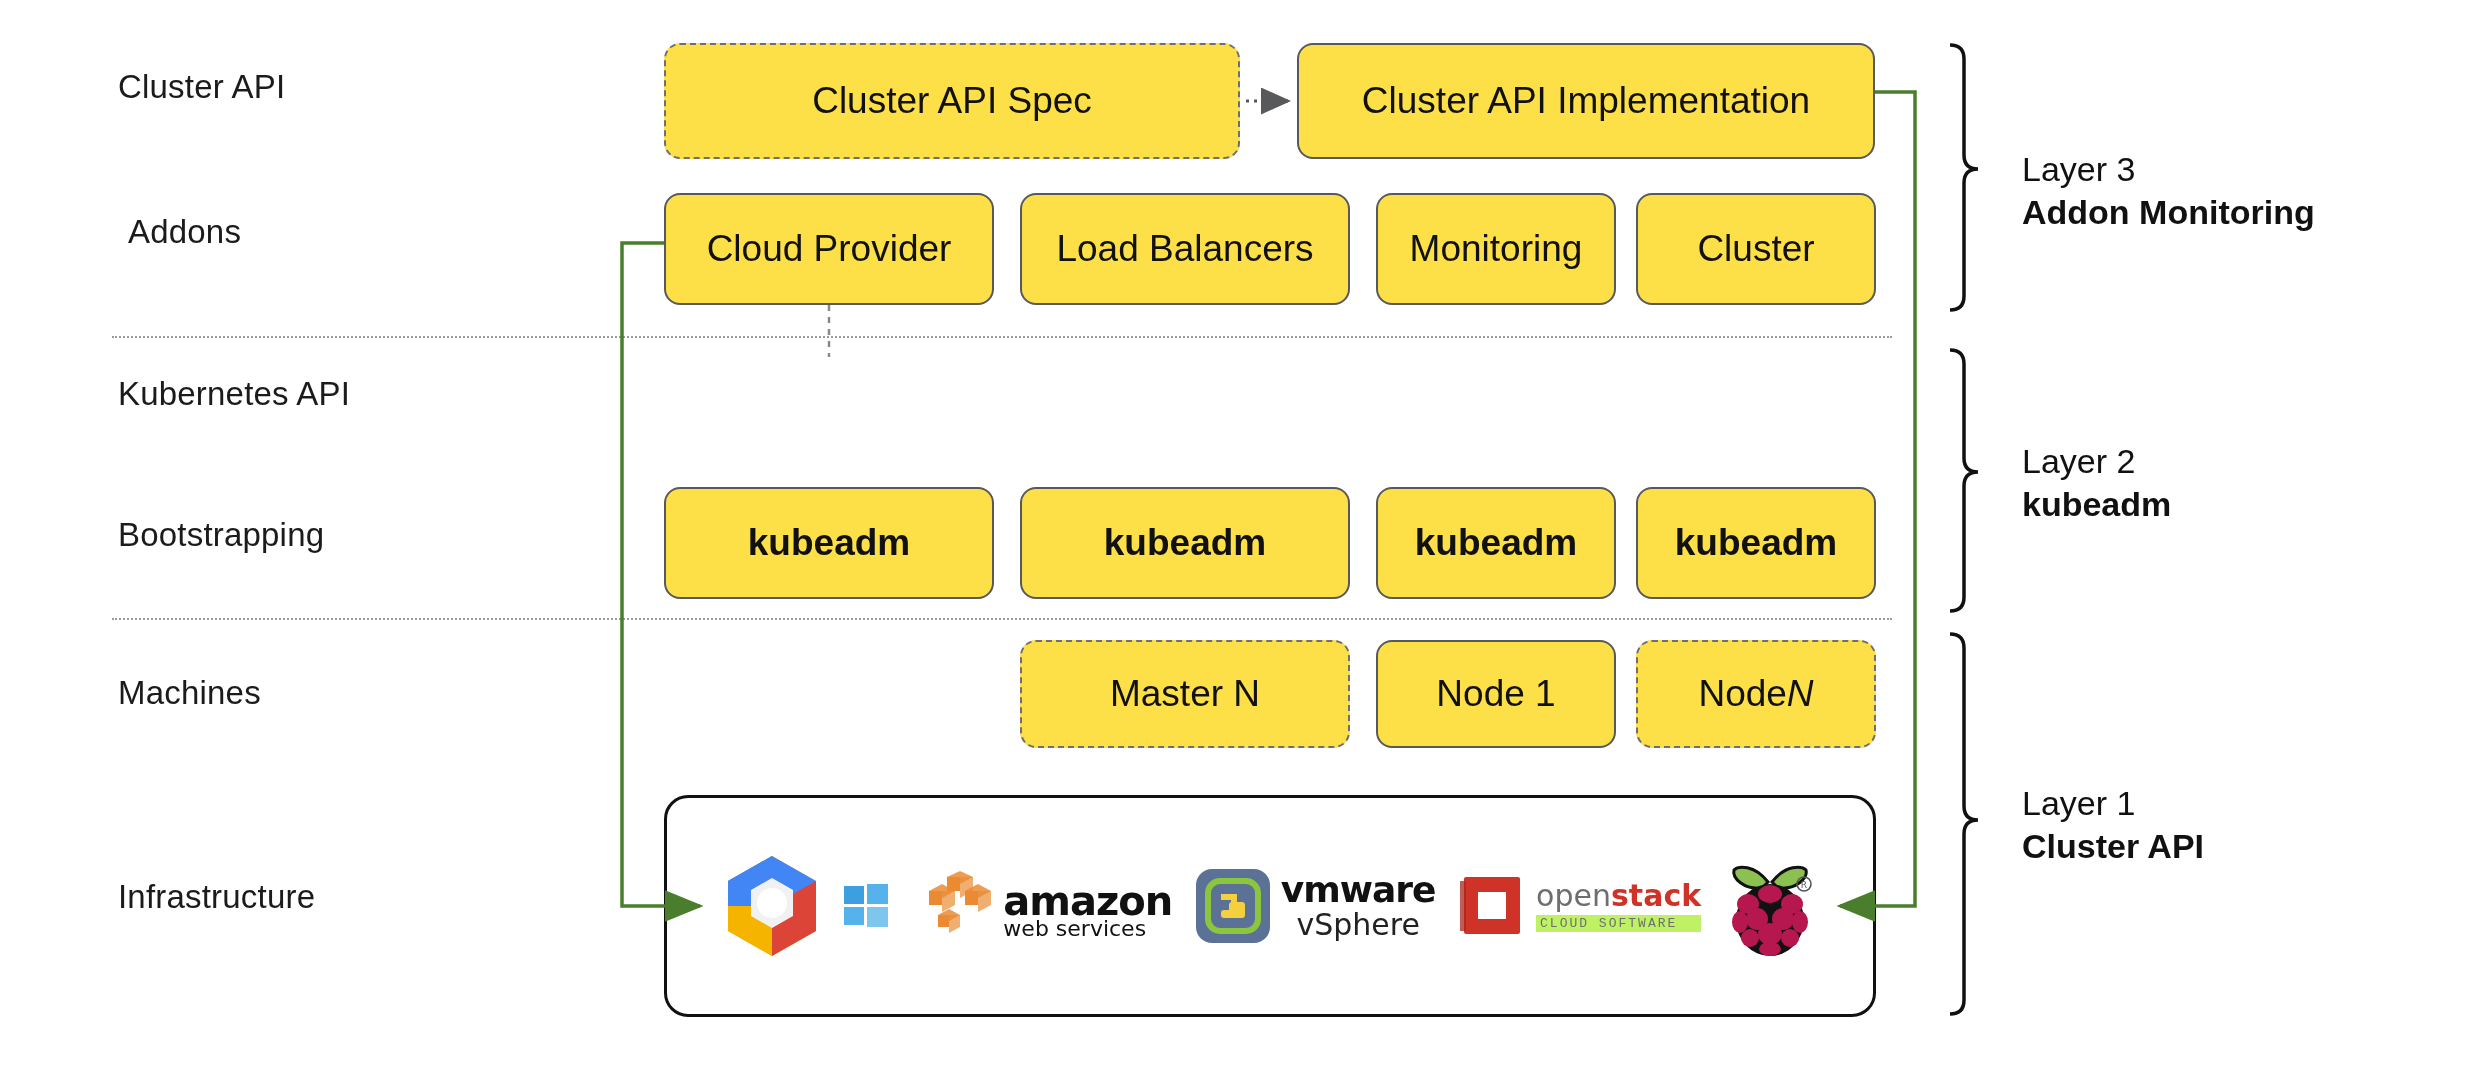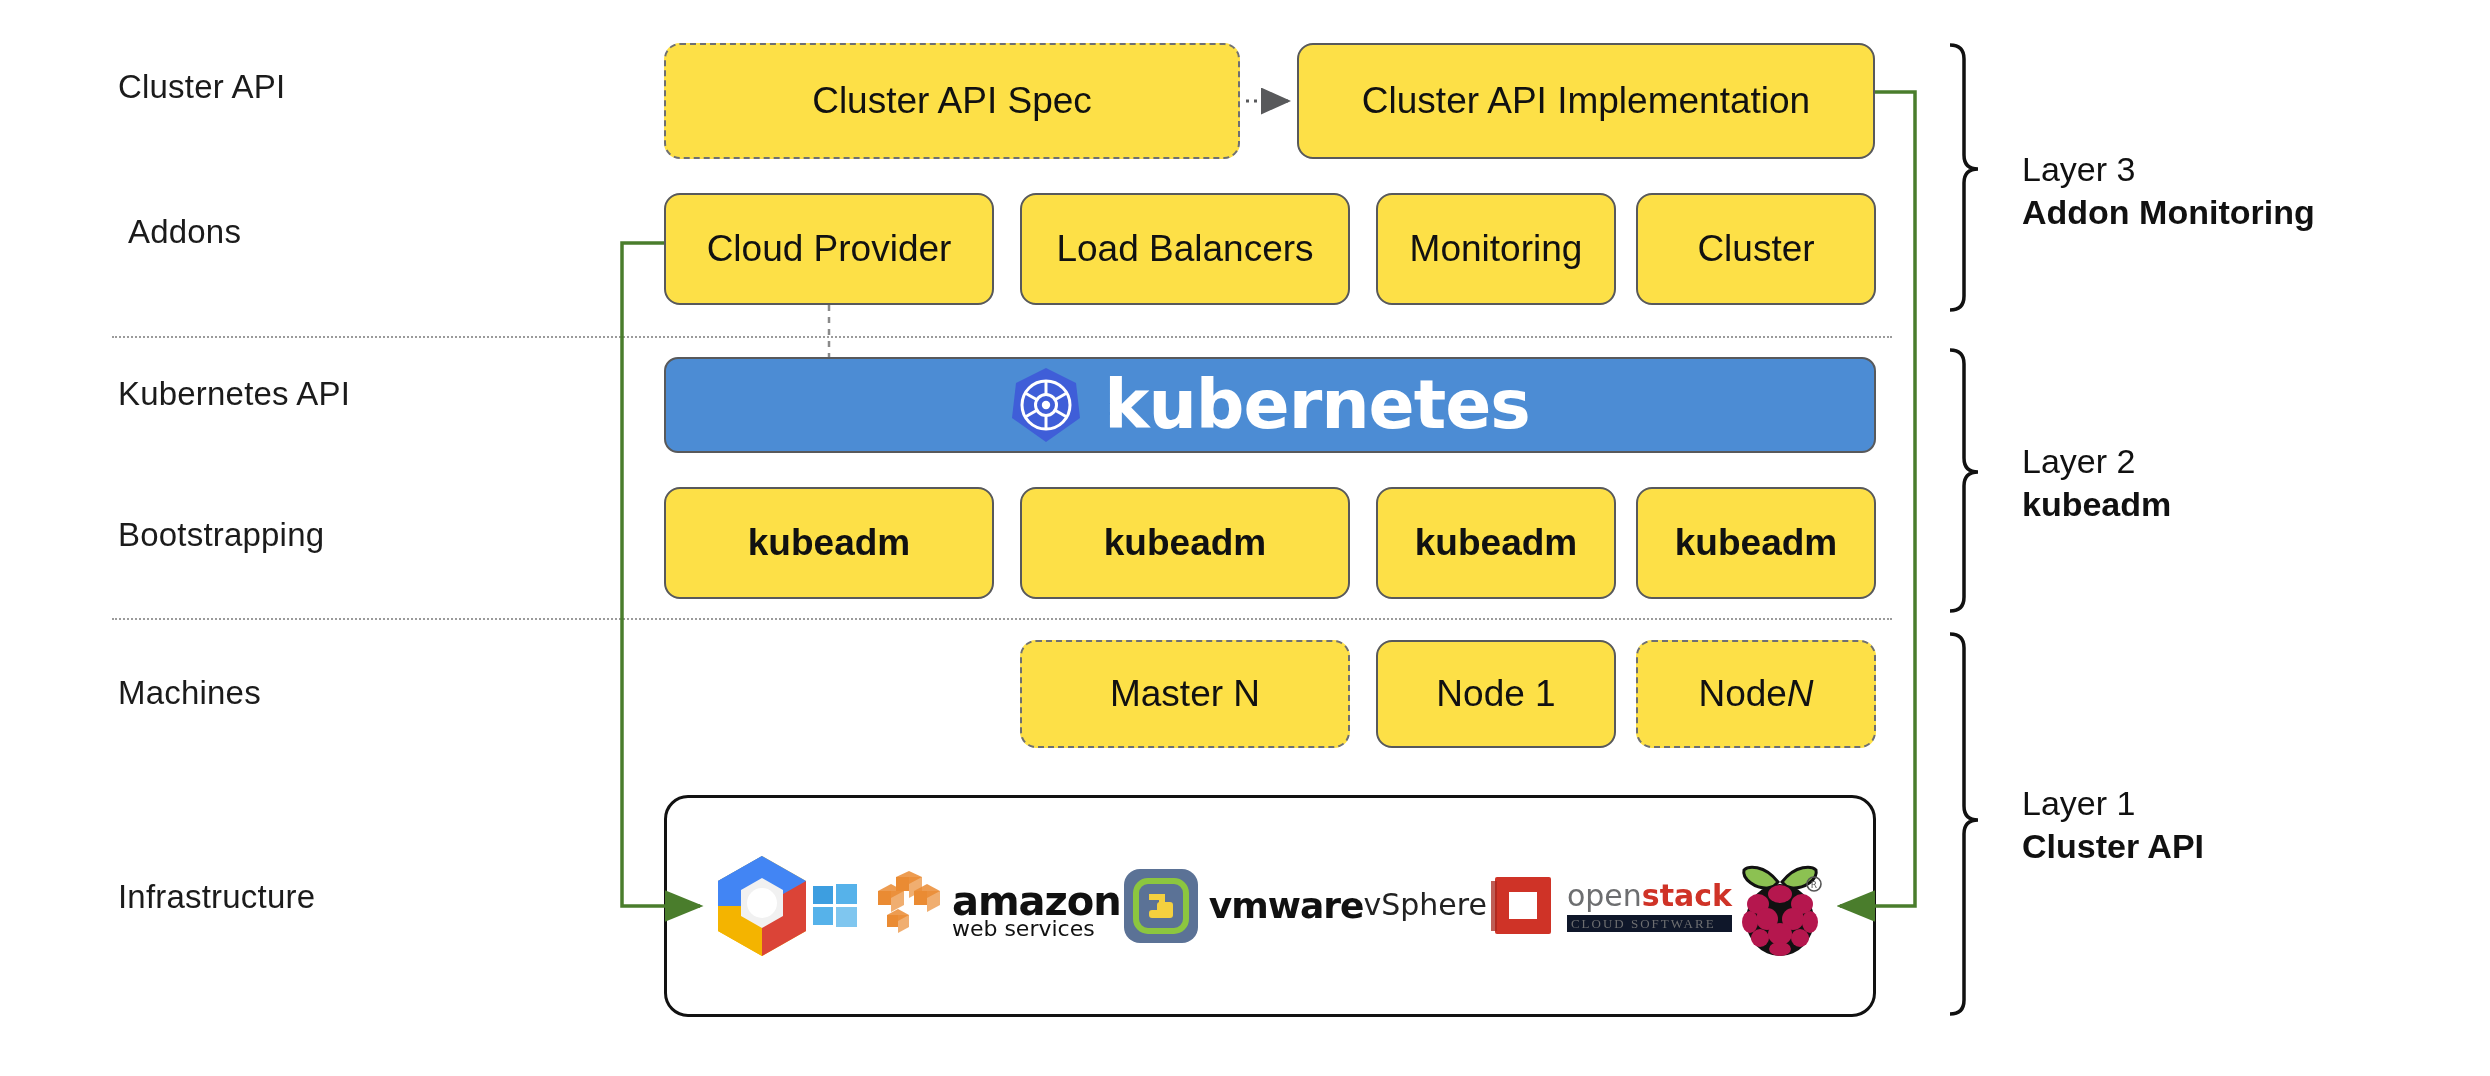--- a/index.html
+++ b/index.html
@@ -111,39 +111,20 @@
 
   <div class="box dashed" style="left:664px; top:43px; width:576px; height:116px;">Cluster API Spec</div>
 
   <div class="box" style="left:664px; top:193px; width:330px; height:112px;">Cloud Provider</div>
 
   <div class="box" style="left:1297px; top:43px; width:578px; height:116px;">Cluster API Implementation</div>
   <div class="box" style="left:1020px; top:193px; width:330px; height:112px;">Load Balancers</div>
   <div class="box" style="left:1376px; top:193px; width:240px; height:112px;">Monitoring</div>
   <div class="box" style="left:1636px; top:193px; width:240px; height:112px;">Cluster</div>
 
-  <div class="kbanner" style="left:664px; top:357px; width:1212px; height:96px;">
-    <span class="logo">
-      <svg width="72" height="78" viewBox="0 0 72 78" aria-hidden="true">
-        <polygon points="36,2 66,17 70,52 36,76 2,52 6,17" fill="#3f5ed8"></polygon>
-        <g fill="none" stroke="#ffffff" stroke-width="3">
-          <circle cx="36" cy="39" r="24"></circle>
-          <circle cx="36" cy="39" r="10.5"></circle>
-          <line x1="36" y1="15" x2="36" y2="28.5"></line>
-          <line x1="36" y1="49.5" x2="36" y2="63"></line>
-          <line x1="15.2" y1="27" x2="26.9" y2="33.7"></line>
-          <line x1="45.1" y1="44.3" x2="56.8" y2="51"></line>
-          <line x1="15.2" y1="51" x2="26.9" y2="44.3"></line>
-          <line x1="45.1" y1="33.7" x2="56.8" y2="27"></line>
-        </g>
-        <circle cx="36" cy="39" r="4.2" fill="#ffffff"></circle>
-      </svg>
-    </span>
-    <span class="kword">kubernetes</span>
-  </div>
 
   <div class="box bold" style="left:664px; top:487px; width:330px; height:112px;">kubeadm</div>
   <div class="box bold" style="left:1020px; top:487px; width:330px; height:112px;">kubeadm</div>
   <div class="box bold" style="left:1376px; top:487px; width:240px; height:112px;">kubeadm</div>
   <div class="box bold" style="left:1636px; top:487px; width:240px; height:112px;">kubeadm</div>
 
   <div class="box dashed" style="left:1020px; top:640px; width:330px; height:108px;">Master N</div>
   <div class="box" style="left:1376px; top:640px; width:240px; height:108px;">Node 1</div>
   <div class="box dashed" style="left:1636px; top:640px; width:240px; height:108px;">
     <span>Node </span>
@@ -197,40 +178,40 @@
     </span>
 
     <span class="logo" title="VMware vSphere">
       <svg width="76" height="76" viewBox="0 0 76 76" aria-hidden="true" style="margin-right:10px;">
         <rect x="1" y="1" width="74" height="74" rx="16" fill="#5b7296"></rect>
         <rect x="13" y="13" width="50" height="50" rx="12" fill="none" stroke="#8cc63f" stroke-width="6"></rect>
         <path d="M26 26 h16 v12 h-6 v-6 h-10z" fill="#f4d03f"></path>
         <rect x="34" y="34" width="16" height="16" rx="3" fill="#f4d03f"></rect>
         <rect x="26" y="42" width="16" height="8" rx="3" fill="#f4d03f"></rect>
       </svg>
-      <span style="display:flex;flex-direction:row;line-height:1;">
+      <span style="display:flex;flex-direction:column;line-height:1;">
         <span style="font-size:36px;font-weight:bold;color:#111;font-family:'DejaVu Sans','Liberation Sans',sans-serif;letter-spacing:-1px;">vmware</span>
         <span style="font-size:30px;color:#222;font-family:'DejaVu Sans','Liberation Sans',sans-serif;margin-top:2px;text-align:center;">vSphere</span>
       </span>
     </span>
 
     <span class="logo" title="OpenStack">
       <svg width="70" height="66" viewBox="0 0 70 66" aria-hidden="true" style="margin-right:8px;">
         <rect x="6" y="4" width="56" height="15" rx="2" fill="#cf3327"></rect>
         <rect x="6" y="46" width="56" height="15" rx="2" fill="#cf3327"></rect>
         <rect x="6" y="17" width="14" height="31" fill="#cf3327"></rect>
         <rect x="48" y="17" width="14" height="31" fill="#cf3327"></rect>
         <rect x="20" y="21" width="28" height="23" fill="#ffffff"></rect>
         <rect x="2" y="8" width="6" height="50" fill="#a8271d" opacity=".75"></rect>
       </svg>
       <span style="display:flex;flex-direction:column;line-height:1;">
         <span style="font-size:30px;font-family:'DejaVu Sans','Liberation Sans',sans-serif;">
           <span style="color:#6d6e70;">open</span><span style="color:#cf3327;font-weight:bold;">stack</span>
         </span>
-        <span style="font-size:13px;letter-spacing:2px;color:#6d6e70;background:#0f172a;padding:2px 4px;margin-top:4px;font-family:Liberation Serif, serif;">CLOUD SOFTWARE</span>
+        <span style="font-size:13px;letter-spacing:2px;color:#6d6e70;background:#bef264;padding:2px 4px;margin-top:4px;font-family:Liberation Mono, monospace;">CLOUD SOFTWARE</span>
       </span>
     </span>
 
     <span class="logo" title="Raspberry Pi">
       <svg width="92" height="104" viewBox="0 0 92 104" aria-hidden="true">
         <g stroke="#111" stroke-width="3">
           <path d="M44 28 C30 10 14 12 10 16 C8 24 20 36 38 34 Z" fill="#8cc152"></path>
           <path d="M48 28 C62 10 78 12 82 16 C84 24 72 36 54 34 Z" fill="#8cc152"></path>
         </g>
         <g fill="#111">

